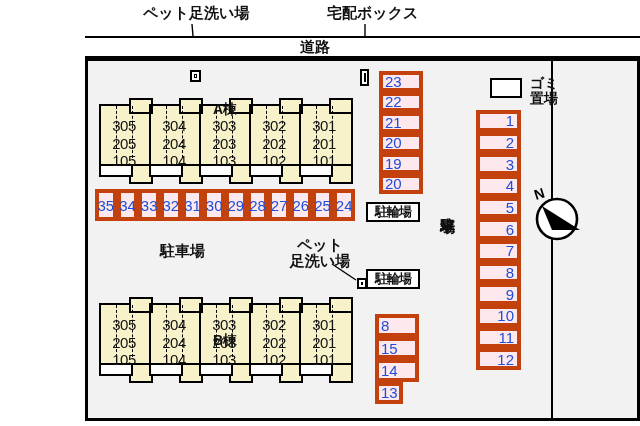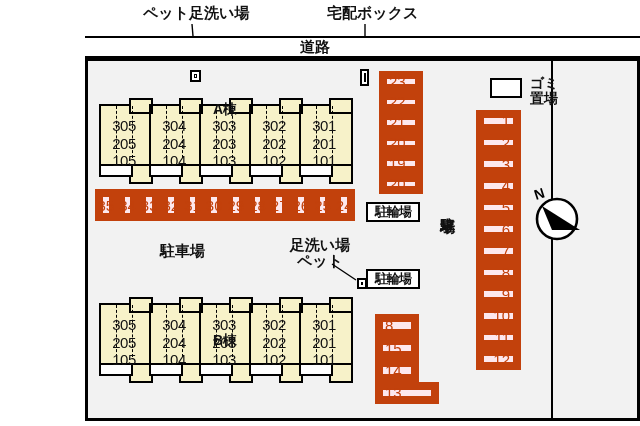--- a/index.html
+++ b/index.html
@@ -66,23 +66,23 @@
   }
   .stair{
     position:absolute;
     background:#f7f2c9;border:2px solid #000;
   }
 
   
   .stall{
     position:absolute;box-sizing:border-box;
     background:#fde8ee;
-    border:8px solid #c2410c;
+    border:4px solid #c2410c;
     display:flex;align-items:center;
-    font-size:15px;font-weight:400;color:#c2410c;
+    font-size:15px;font-weight:400;color:#1d4ed8;
     line-height:1;
   }
   .stall.center{justify-content:center;}
   .stall.left{justify-content:flex-start;padding-left:2px;}
   .stall.right{justify-content:flex-end;padding-right:3px;}
 
   
   .boxlabel{
     background:#fff;border:2px solid #000;
     font-size:13px;font-weight:700;
@@ -270,21 +270,21 @@
       <div class="stall left" style="left: 0px; top: 61.5px; width: 44px; height: 20.5px;">20</div>
       <div class="stall left" style="left: 0px; top: 82px; width: 44px; height: 20.5px;">19</div>
       <div class="stall left" style="left: 0px; top: 102.5px; width: 44px; height: 20.5px;">20</div>
     </div>
 
   <div class="abs" id="colLowerMid" style="left:375px;top:292px;width:44px;height:112px;">
       <div class="stall left" style="left: 0px; top: 0px; width: 44px; height: 22.4px; margin-top: 36px;">17</div>
       <div class="stall left" style="left: 0px; top: 22.4px; width: 44px; height: 22.4px;">8</div>
       <div class="stall left" style="left: 0px; top: 44.8px; width: 44px; height: 22.4px;">15</div>
       <div class="stall left" style="left: 0px; top: 67.2px; width: 44px; height: 22.4px;">14</div>
-      <div class="stall left" style="left: 0px; top: 89.6px; width: 64px; height: 22.4px;">13</div>
+      <div class="stall left" style="left: 0px; top: 89.6px; width: 28px; height: 22.4px;">13</div>
     </div>
 
   <div class="abs" id="colRight" style="left:476px;top:110px;width:45px;height:260px;">
       <div class="stall right" style="left: 0px; top: 0px; width: 45px; height: 21.6667px;">1</div>
       <div class="stall right" style="left: 0px; top: 21.6667px; width: 45px; height: 21.6667px;">2</div>
       <div class="stall right" style="left: 0px; top: 43.3333px; width: 45px; height: 21.6667px;">3</div>
       <div class="stall right" style="left: 0px; top: 65px; width: 45px; height: 21.6667px;">4</div>
       <div class="stall right" style="left: 0px; top: 86.6667px; width: 45px; height: 21.6667px;">5</div>
       <div class="stall right" style="left: 0px; top: 108.333px; width: 45px; height: 21.6667px;">6</div>
       <div class="stall right" style="left: 0px; top: 130px; width: 45px; height: 21.6667px;">7</div>
@@ -295,22 +295,22 @@
       <div class="stall right" style="left: 0px; top: 238.333px; width: 45px; height: 21.6667px;">12</div>
     </div>
 
   <div class="abs boxlabel" style="left:366px;top:202px;width:54px;height:20px;">駐輪場</div>
   <div class="abs boxlabel" style="left:366px;top:269px;width:54px;height:20px;">駐輪場</div>
 
   <div class="abs maptext" style="left:160px;top:243px;">駐車場</div>
   <div class="abs maptext vert" style="left:440px;top:205px;">駐車場</div>
 
   <div class="abs maptext two" style="left:281px;top:237px;width:78px;">
+    <div>ペット</div>
     <div>足洗い場</div>
-    <div>ペット</div>
   </div>
   <svg class="abs" style="left:330px;top:262px;width:40px;height:26px;">
     <line x1="2" y1="2" x2="26" y2="18" stroke="#000" stroke-width="1.4"></line>
   </svg>
   <div class="abs marker-sq" style="left:357px;top:278px;width:10px;height:11px;"></div>
 
   <svg class="abs compass" viewBox="0 0 54 58">
     <circle cx="27" cy="33" r="20" fill="#fff" stroke="#000" stroke-width="2.6"></circle>
     <polygon points="12,20 50,44 22,44" fill="#000"></polygon>
     <text x="6" y="14" font-family="Liberation Sans, sans-serif" font-size="14" font-weight="700" transform="rotate(-18 6 14)">N</text>

